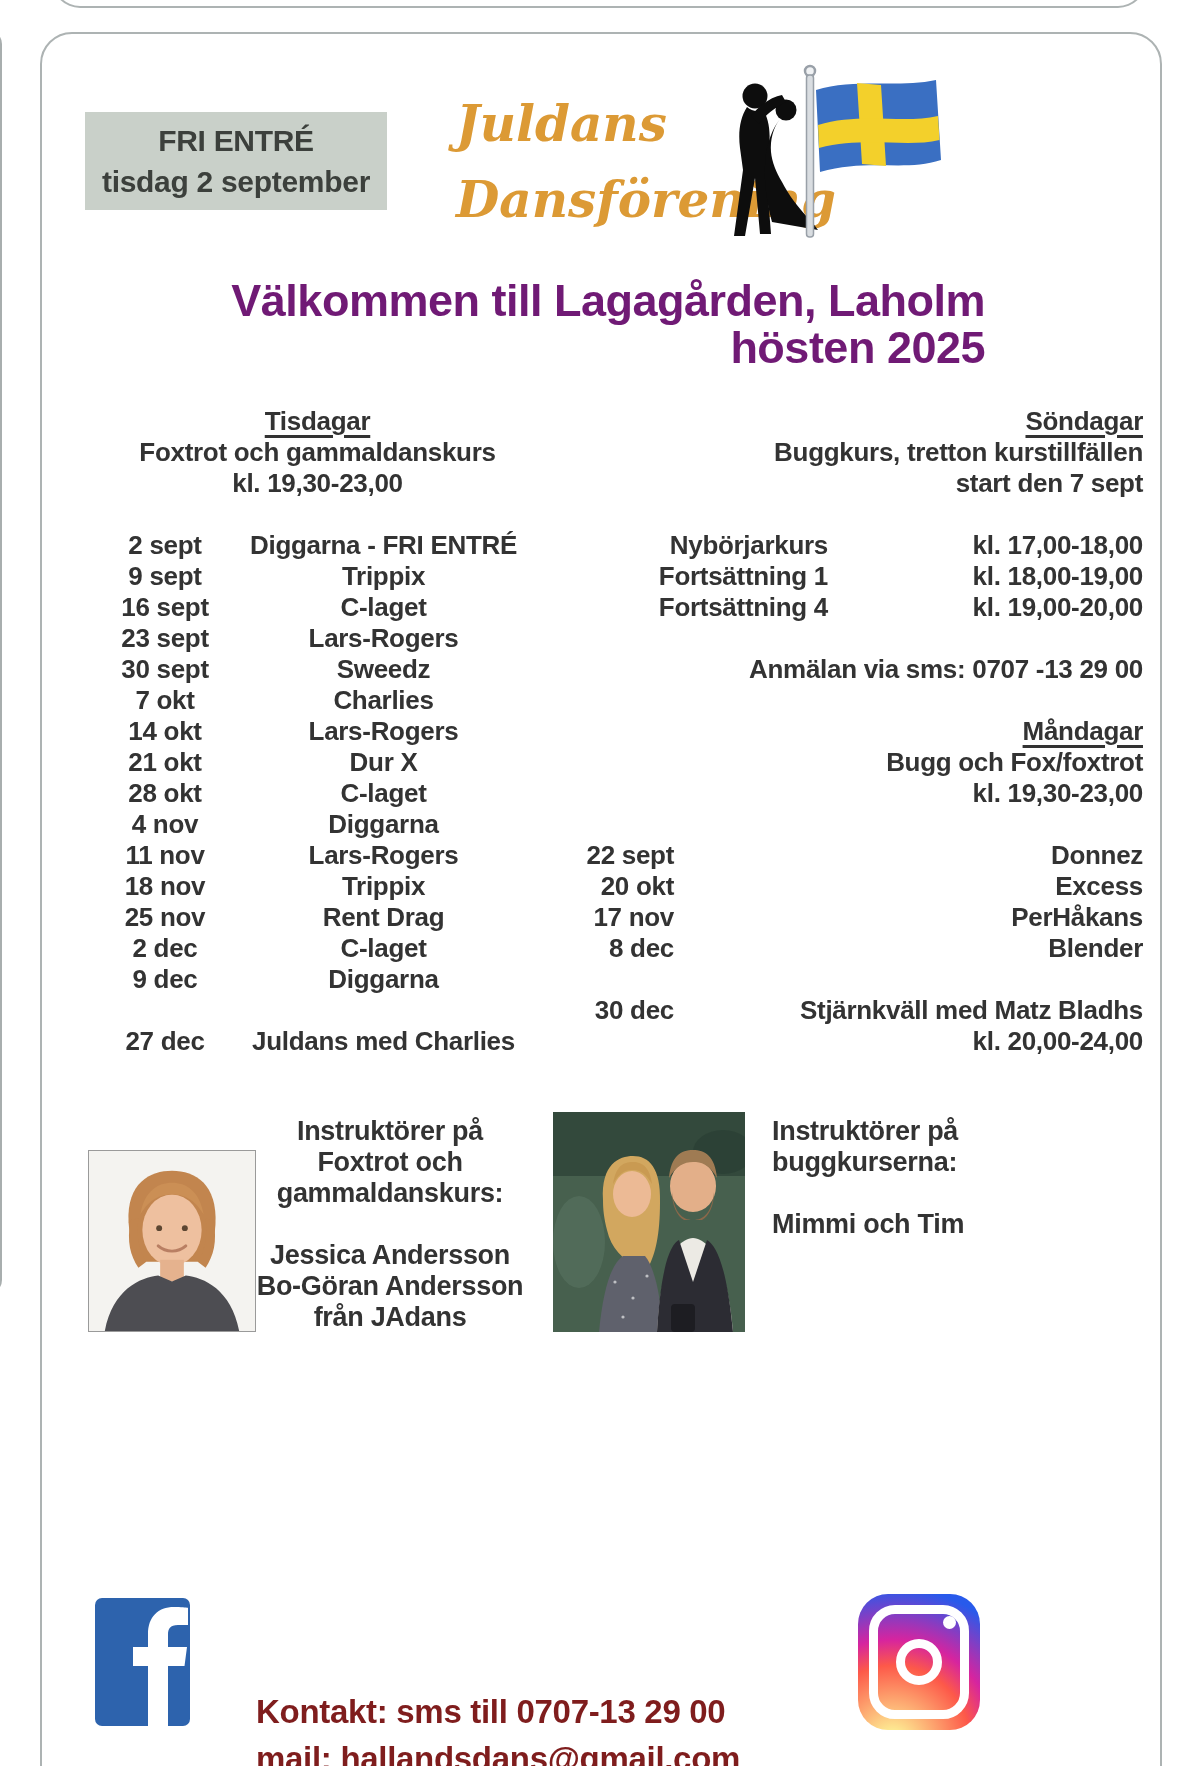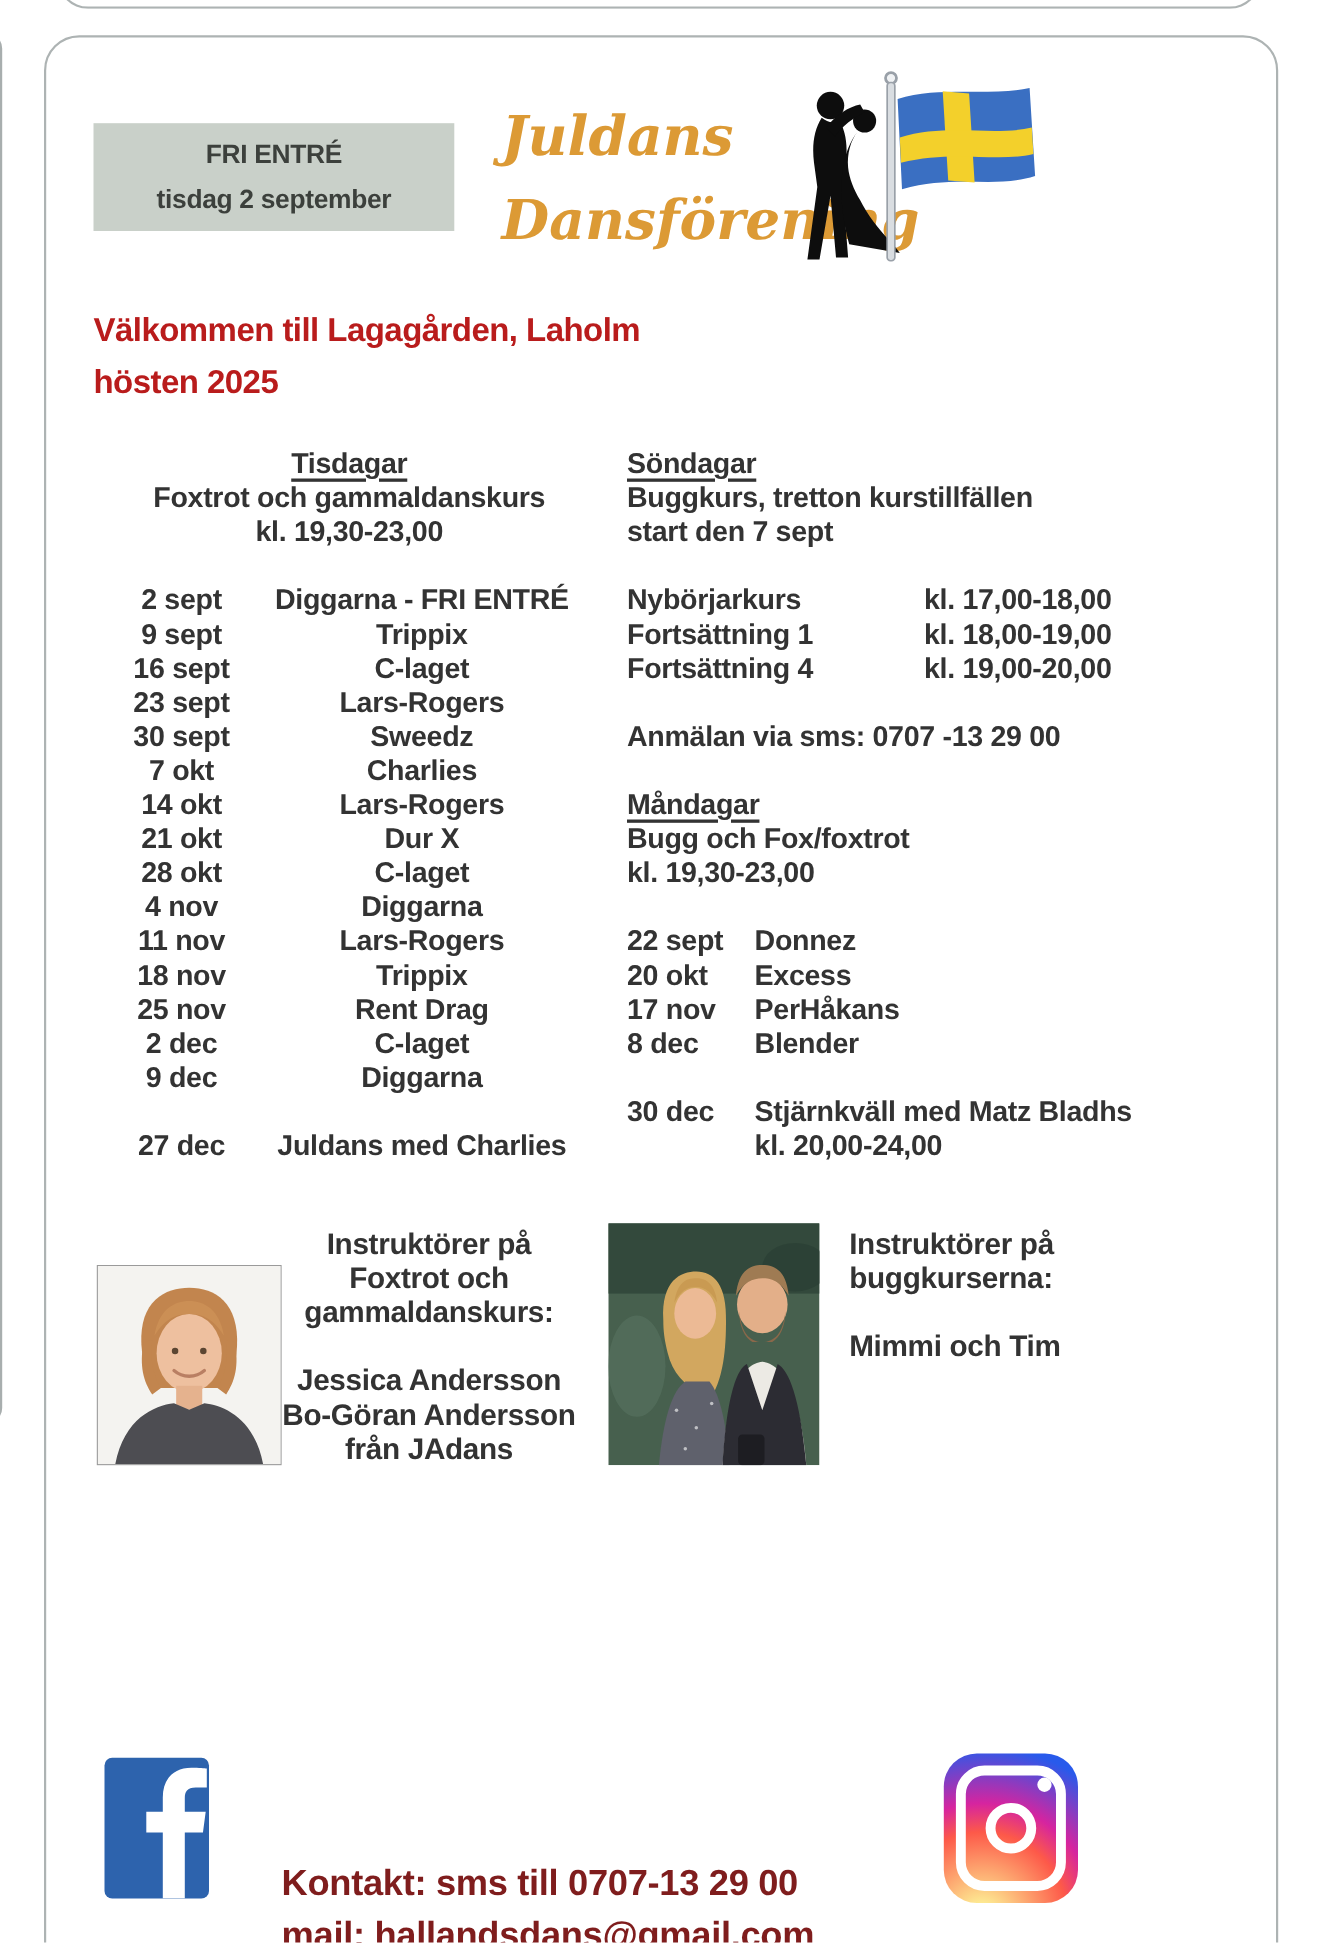--- a/index.html
+++ b/index.html
@@ -9,38 +9,38 @@
     font-family:"Liberation Sans", sans-serif; color:#333333;
   }
   
   .frame  { position:absolute; left:40px; top:32px; width:1122px; height:1900px;
             border:2px solid #adb3b3; border-radius:32px; }
   .sliver { position:absolute; left:52px; top:-34px; width:1094px; height:42px;
             border:2px solid #adb3b3; border-top:none; border-radius:0 0 28px 28px; }
   .edge   { position:absolute; left:-26px; top:30px; width:28px; height:1264px;
             border:2px solid #a8aeae; border-radius:14px; }
 
-  .badge { position:absolute; left:85px; top:112px; width:328px; height:98px;
-           background:#c9d0c9; color:#3c403c; font-weight:700; font-size:24px;
+  .badge { position:absolute; left:85px; top:112px; width:302px; height:98px;
+           background:#c9d0c9; color:#3c403c; font-weight:700; font-size:30px;
            line-height:41px; text-align:center; padding-top:8px; letter-spacing:-0.3px; }
 
   .logo { position:absolute; left:456px; top:86px; width:330px;
           font-family:"DejaVu Serif", serif; font-style:italic; font-weight:700;
           font-size:50px; line-height:76px; color:#dc9a35; }
 
   .dancers { position:absolute; left:714px; top:80px; width:112px; height:168px; }
   .flag    { position:absolute; left:798px; top:62px; width:145px; height:180px; }
 
-  .title { position:absolute; left:85px; top:277px; width:900px; text-align:left;
-           font-weight:700; font-size:30px; line-height:47px; letter-spacing:-0.5px; color:#b91c1c; }
+  .title { position:absolute; left:85px; top:277px; width:900px; text-align:right;
+           font-weight:700; font-size:45px; line-height:47px; letter-spacing:-0.5px; color:#701a75; }
 
   .col   { position:absolute; top:406px; font-weight:700; font-size:26px;
            line-height:31px; letter-spacing:-0.3px; color:#333; }
   .col-l { left:85px;  width:465px;text-align:center; }
-  .col-r { left:570px; width:585px; }
+  .col-r { left:558px; width:585px;text-align:right; }
   .u     { text-decoration:underline; text-decoration-thickness:2.5px; text-underline-offset:5px; }
   .gap   { height:31px; }
   .row   { display:grid; grid-template-columns:104px auto;margin-left:28px; }
   .row2  { display:grid; grid-template-columns:116px auto; }
   .crs   { display:grid; grid-template-columns:270px auto; }
   .indent{ padding-left:116px; }
 
   .photoL { position:absolute; left:88px;  top:1150px; width:168px; height:182px;
             border:1px solid #9a9a9a; }
   .photoR { position:absolute; left:553px; top:1112px; width:192px; height:220px; }

